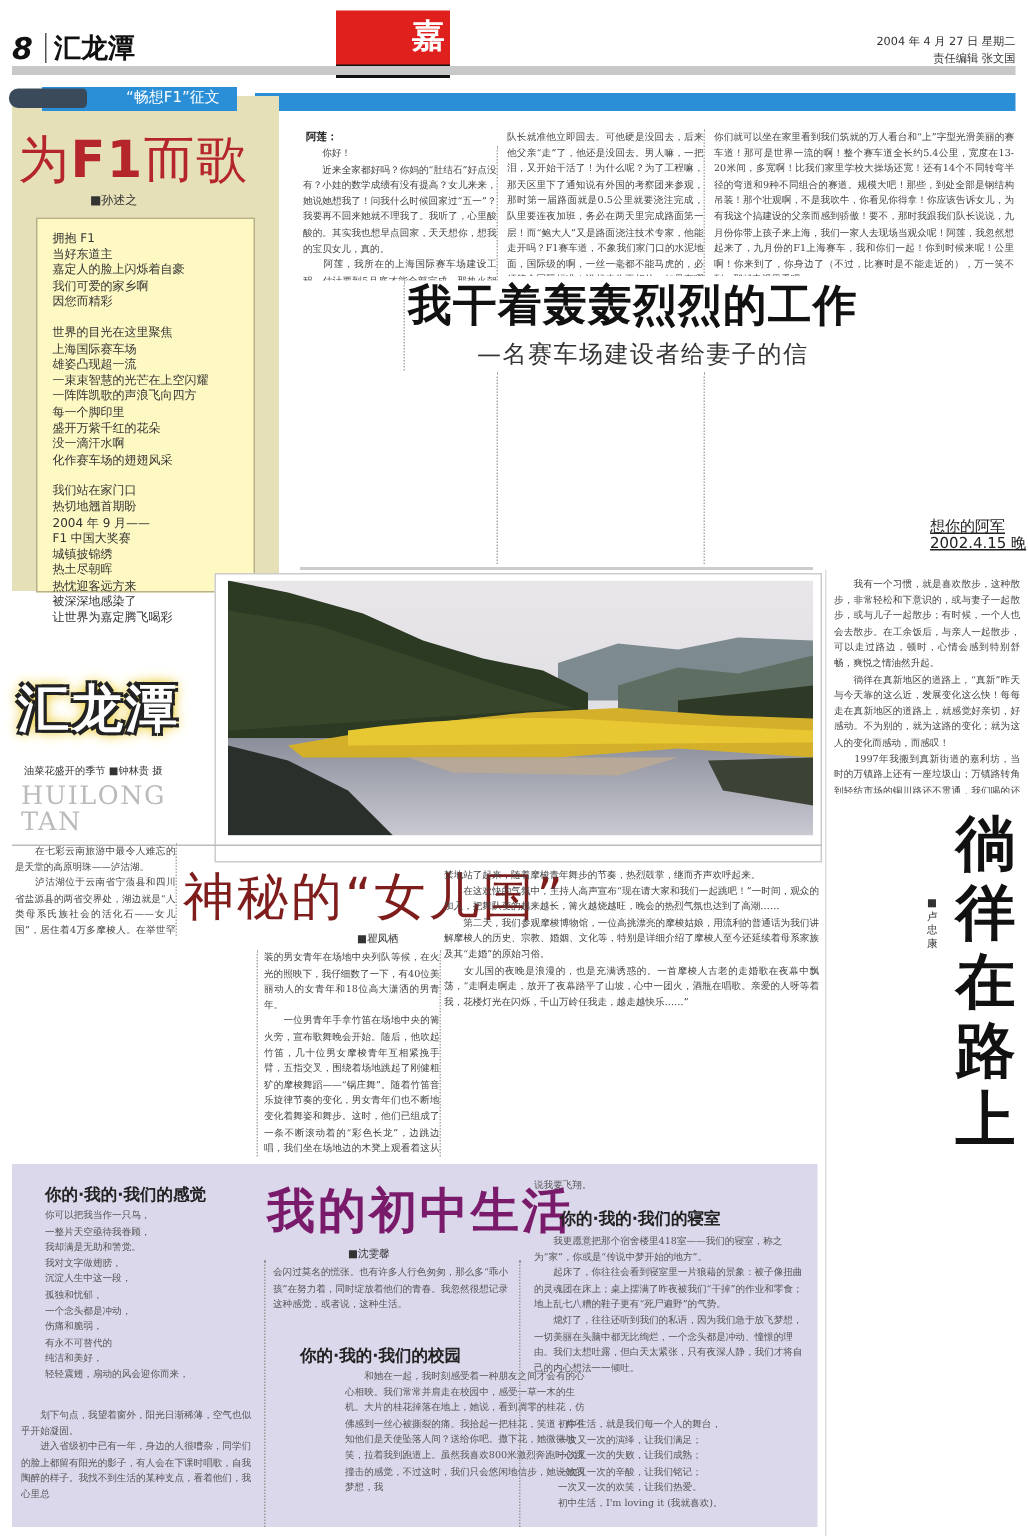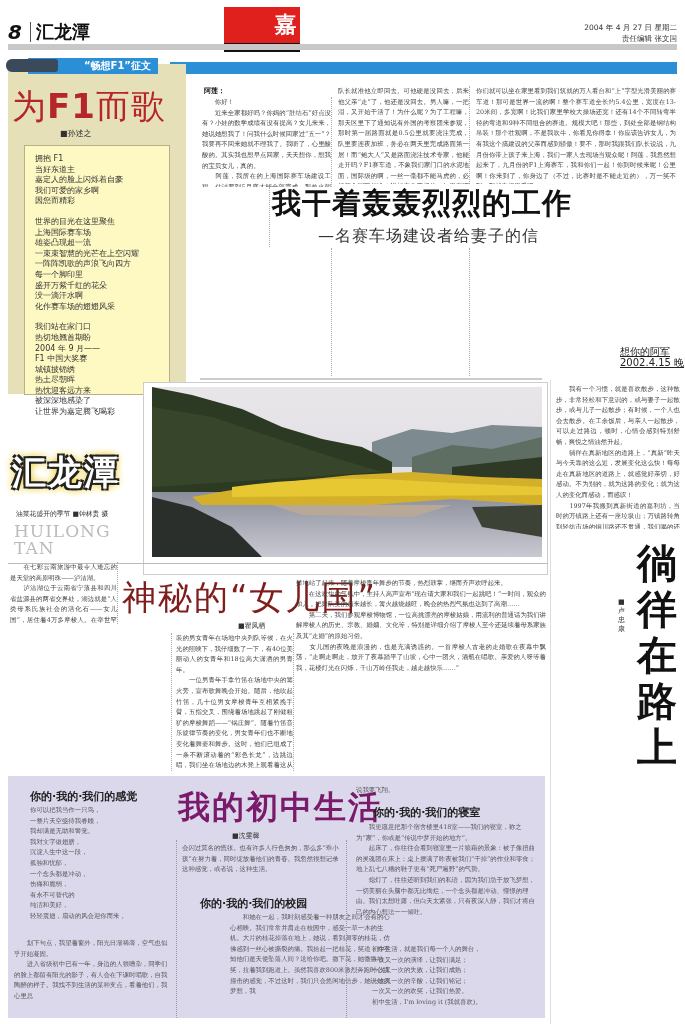--- a/index.html
+++ b/index.html
@@ -10,21 +10,21 @@
   #hdr-sep{left:30px;top:22px;width:1px;height:20px;background:#555;}
   #hdr-section{left:36px;top:20px;font-size:18px;font-weight:bold;color:#111;}
   #masthead{left:224px;top:7px;width:76px;height:45px;background:#e0201c;color:#fff;text-align:center;padding-left:48px;}
   #masthead .mt{font-size:22px;font-weight:bold;line-height:34px;letter-spacing:1px;font-family:"DejaVu Serif",serif;}
   #masthead .en{position:absolute;left:0;bottom:0;width:100%;height:9px;background:#111;font-size:5px;line-height:9px;color:#ddd;letter-spacing:1px;}
   #hdr-date{right:8px;top:22px;font-size:7.5px;color:#333;text-align:right;line-height:11px;margin-left:40px;}
   #hdr-bar{left:8px;top:44px;width:669px;height:6px;background:#c8c8c8;}
   
   #f1-strip{left:170px;top:62px;width:507px;height:12px;background:#2a8fd6;}
   #f1-box{left:8px;top:64px;width:178px;height:330px;background:#e6e0b8;}
-  #f1-tag{left:28px;top:58px;width:130px;height:16px;background:#2a8fd6;color:#fff;font-size:10px;font-weight:bold;padding-left:56px;line-height:16px;}
+  #f1-tag{left:28px;top:58px;width:130px;height:16px;background:#2a8fd6;color:#fff;font-size:10px;font-weight:normal;padding-left:56px;line-height:16px;}
   #f1-tag .car{position:absolute;left:-22px;top:1px;width:52px;height:13px;background:#3a4a5a;border-radius:6px 3px 3px 6px;}
   #f1-title{left:12px;top:84px;font-size:34px;color:#b5262a;letter-spacing:1px;}
   #f1-title b{font-weight:900;}
   #f1-author{left:60px;top:128px;font-size:8px;color:#333;}
   #poem{left:24px;top:145px;width:146px;height:250px;background:#fef9c3;border:1px solid #b8b08a;padding:8px 10px;font-size:8px;line-height:10.6px;color:#333;}
   #poem .gap{height:10px;}
   .col{position:absolute;font-family:"DejaVu Serif",serif;font-size:6.4px;line-height:10.6px;color:#444;overflow:hidden;text-align:justify;}
   .dots{border-right:1px dotted #aaa;}
   #letter-head{left:204px;top:86px;font-size:7px;font-weight:bold;color:#222;}
   #letter-title{left:272px;top:184px;font-size:29px;font-weight:900;color:#111;letter-spacing:1px;}

